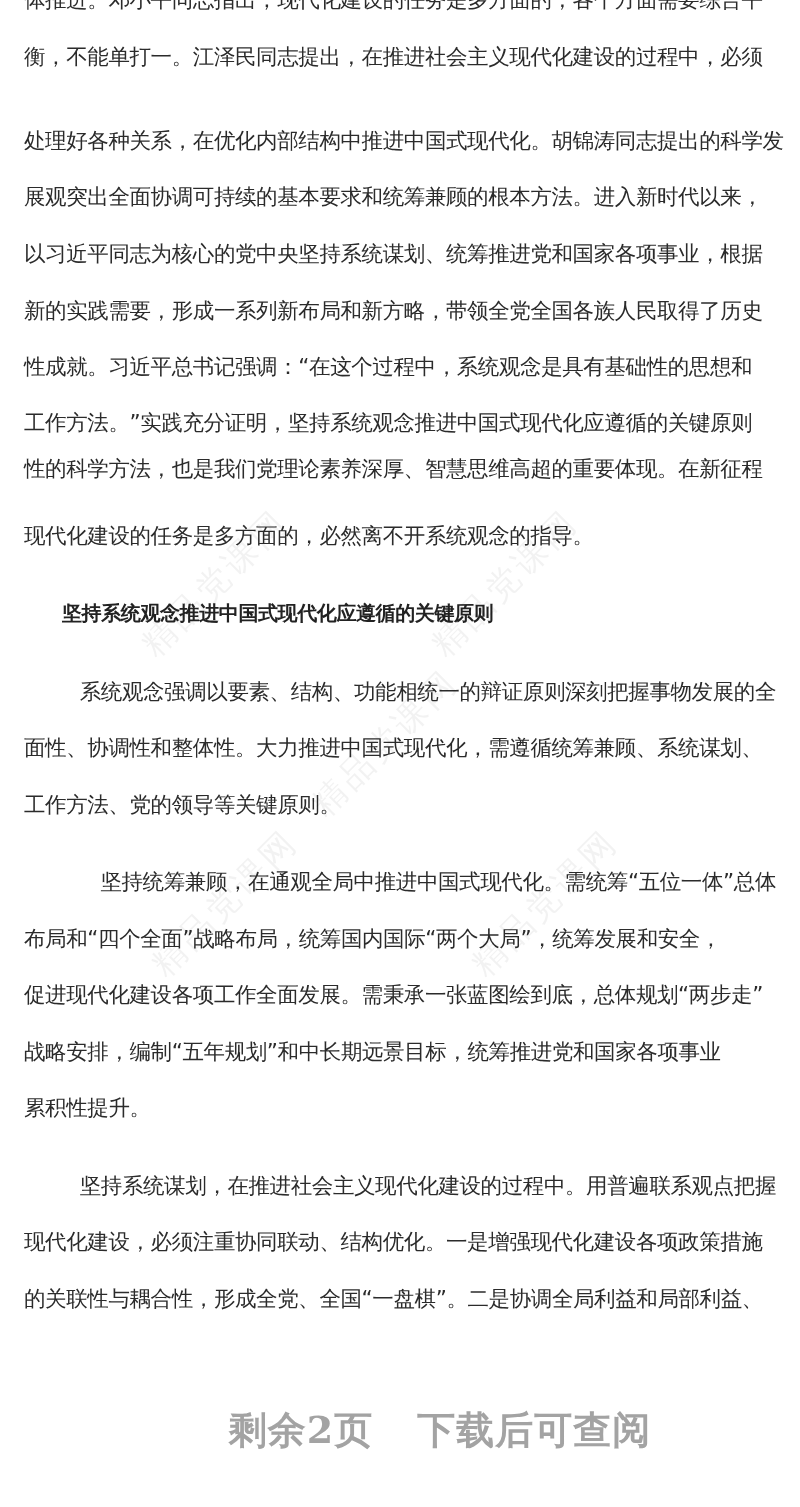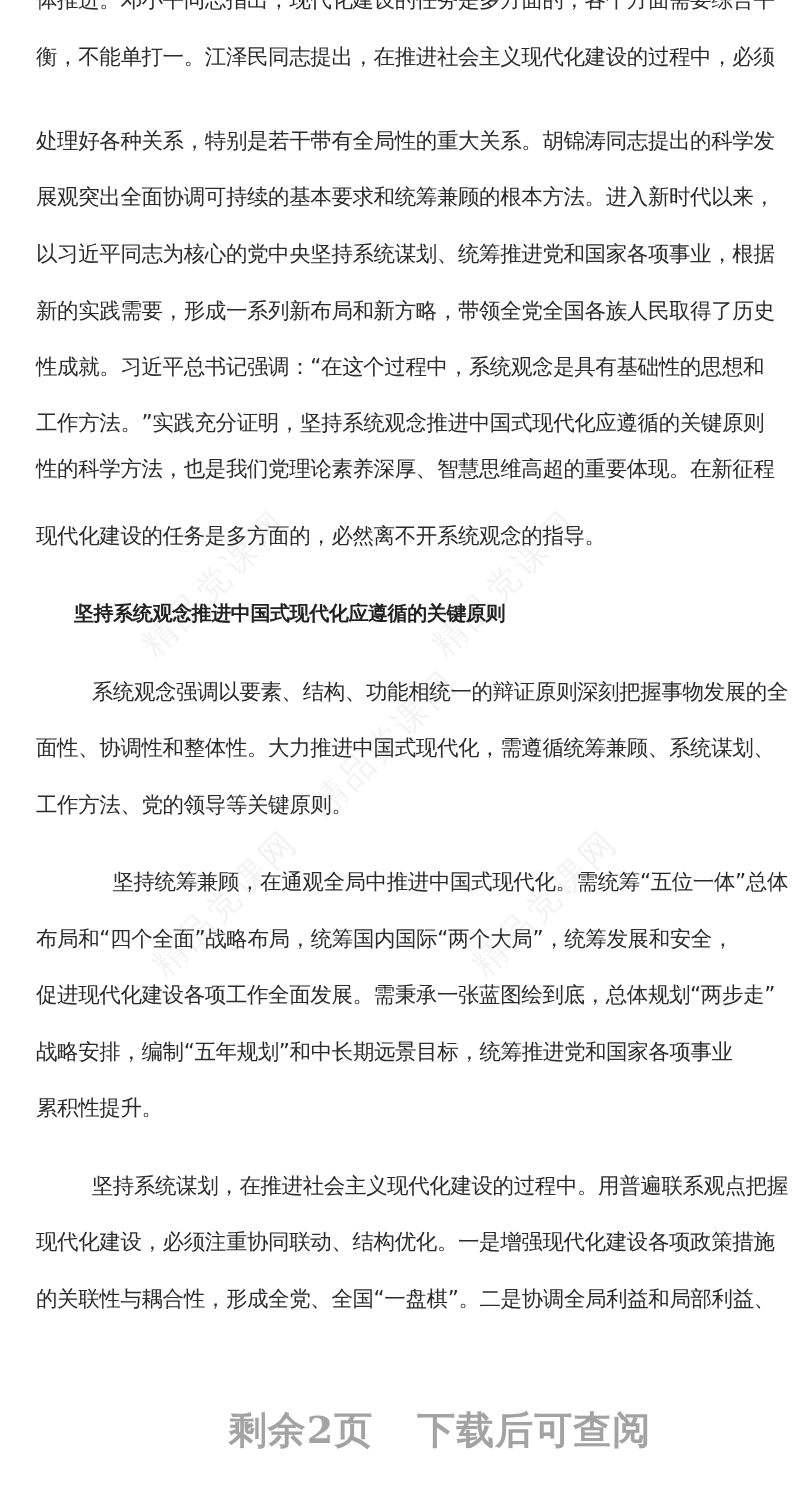--- a/index.html
+++ b/index.html
@@ -5,21 +5,20 @@
   html, body { margin: 0; padding: 0; background: #ffffff; }
   body {
     width: 800px; height: 1507px; position: relative; overflow: hidden;
     font-family: "DejaVu Sans", "Liberation Sans", sans-serif;
     color: #2b2b2b;
   }
   .line {
     position: absolute; left: 24px; width: 752px;
     font-size: 21.5px; line-height: 28px; white-space: nowrap;
     letter-spacing: -0.4px;
-    margin-left: 12px;
   }
   .indent { left: 62px; width: 714px; text-align: right; }
   .heading { font-weight: bold; font-size: 20px; color: #222; left: 62px; }
   .cut { top: -14px; }
   .watermark {
     position: absolute; font-size: 34px; color: rgba(0,0,0,0.05);
     transform: rotate(-45deg); white-space: nowrap; pointer-events: none;
     letter-spacing: 4px;
   }
   .footer {
@@ -28,21 +27,21 @@
     font-weight: bold; font-size: 38px; color: #a3a3a3; letter-spacing: 1px; padding-left: 40px;
   }
   .footer span { margin: 0 22px; }
 </style>
 </head>
 <body>
 
 <div>
   <div class="line cut">体推进。邓小平同志指出，现代化建设的任务是多方面的，各个方面需要综合平</div>
   <div class="line" style="top:43px">衡，不能单打一。江泽民同志提出，在推进社会主义现代化建设的过程中，必须</div>
-  <div class="line" style="top:127px">处理好各种关系，特别是若干带有全局性的重大关系。胡锦涛同志提出的科学发</div>
+  <div class="line" style="top:127px">处理好各种关系，在优化内部结构中推进中国式现代化。胡锦涛同志提出的科学发</div>
   <div class="line" style="top:183px">展观突出全面协调可持续的基本要求和统筹兼顾的根本方法。进入新时代以来，</div>
   <div class="line" style="top:240px">以习近平同志为核心的党中央坚持系统谋划、统筹推进党和国家各项事业，根据</div>
   <div class="line" style="top:297px">新的实践需要，形成一系列新布局和新方略，带领全党全国各族人民取得了历史</div>
   <div class="line" style="top:353px">性成就。习近平总书记强调：“在这个过程中，系统观念是具有基础性的思想和</div>
   <div class="line" style="top:409px">工作方法。”实践充分证明，坚持系统观念推进中国式现代化应遵循的关键原则</div>
   <div class="line" style="top:455px">性的科学方法，也是我们党理论素养深厚、智慧思维高超的重要体现。在新征程</div>
   <div class="line" style="top:522px">现代化建设的任务是多方面的，必然离不开系统观念的指导。</div>
 
   <div class="line heading" style="top:599px">坚持系统观念推进中国式现代化应遵循的关键原则</div>
 

